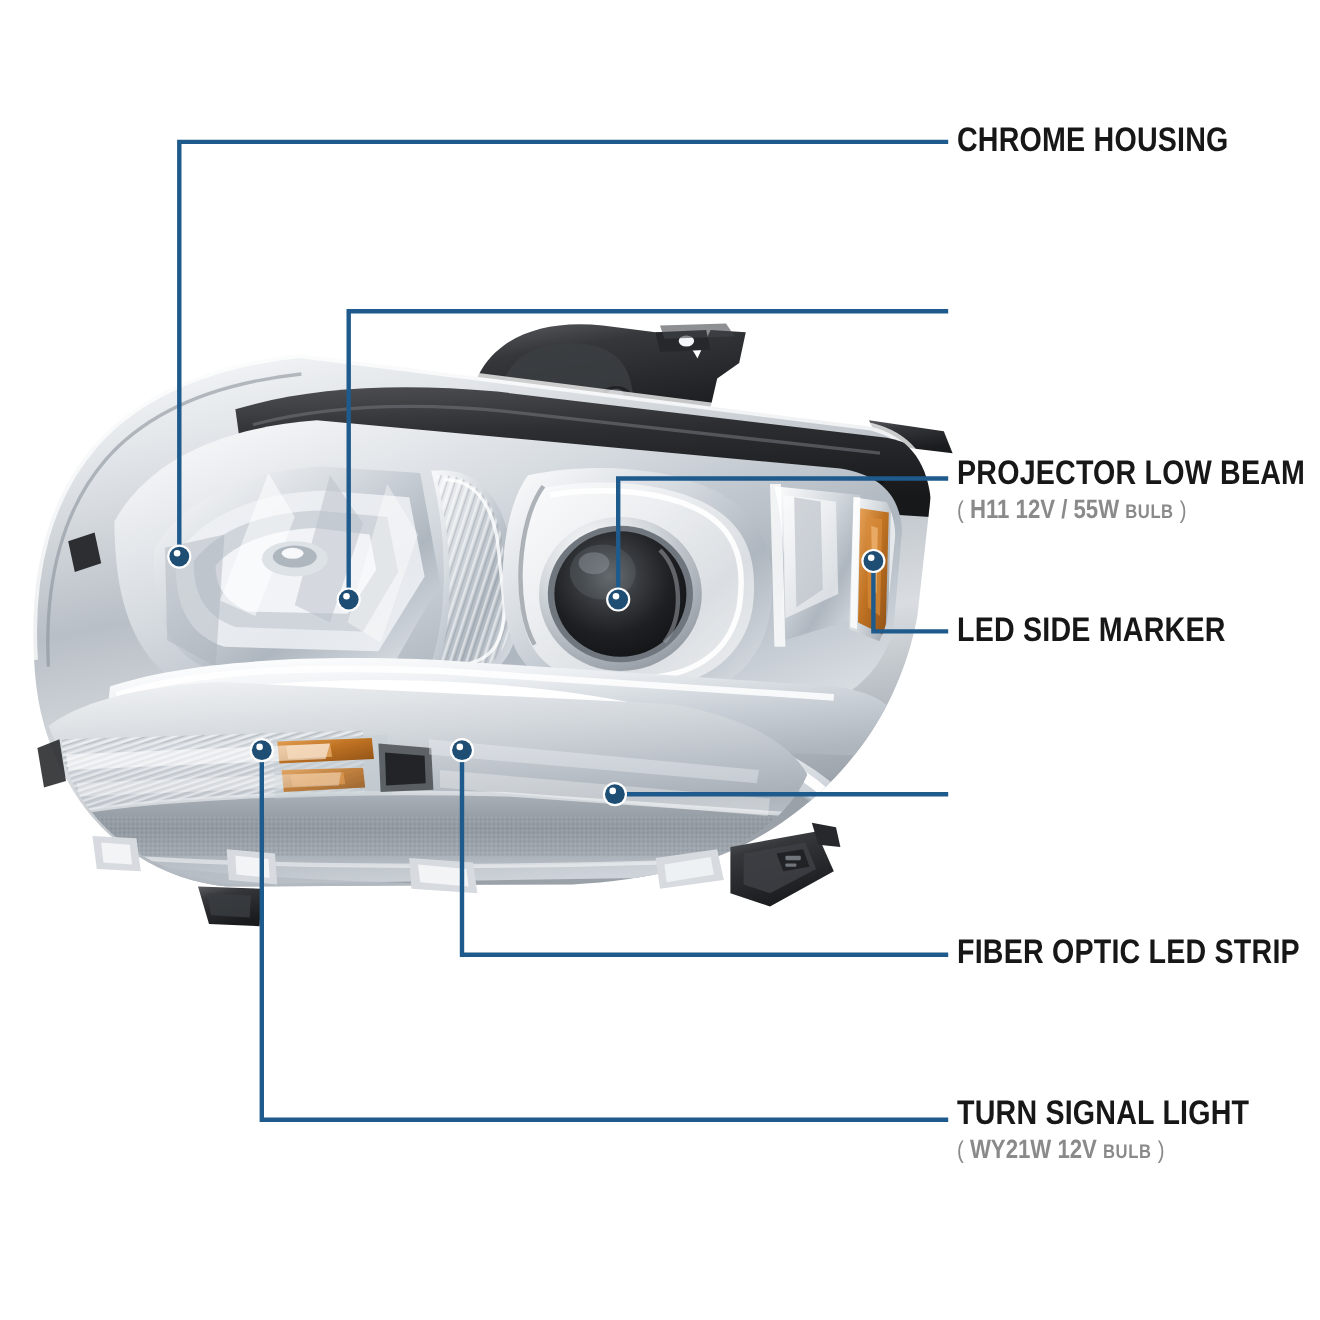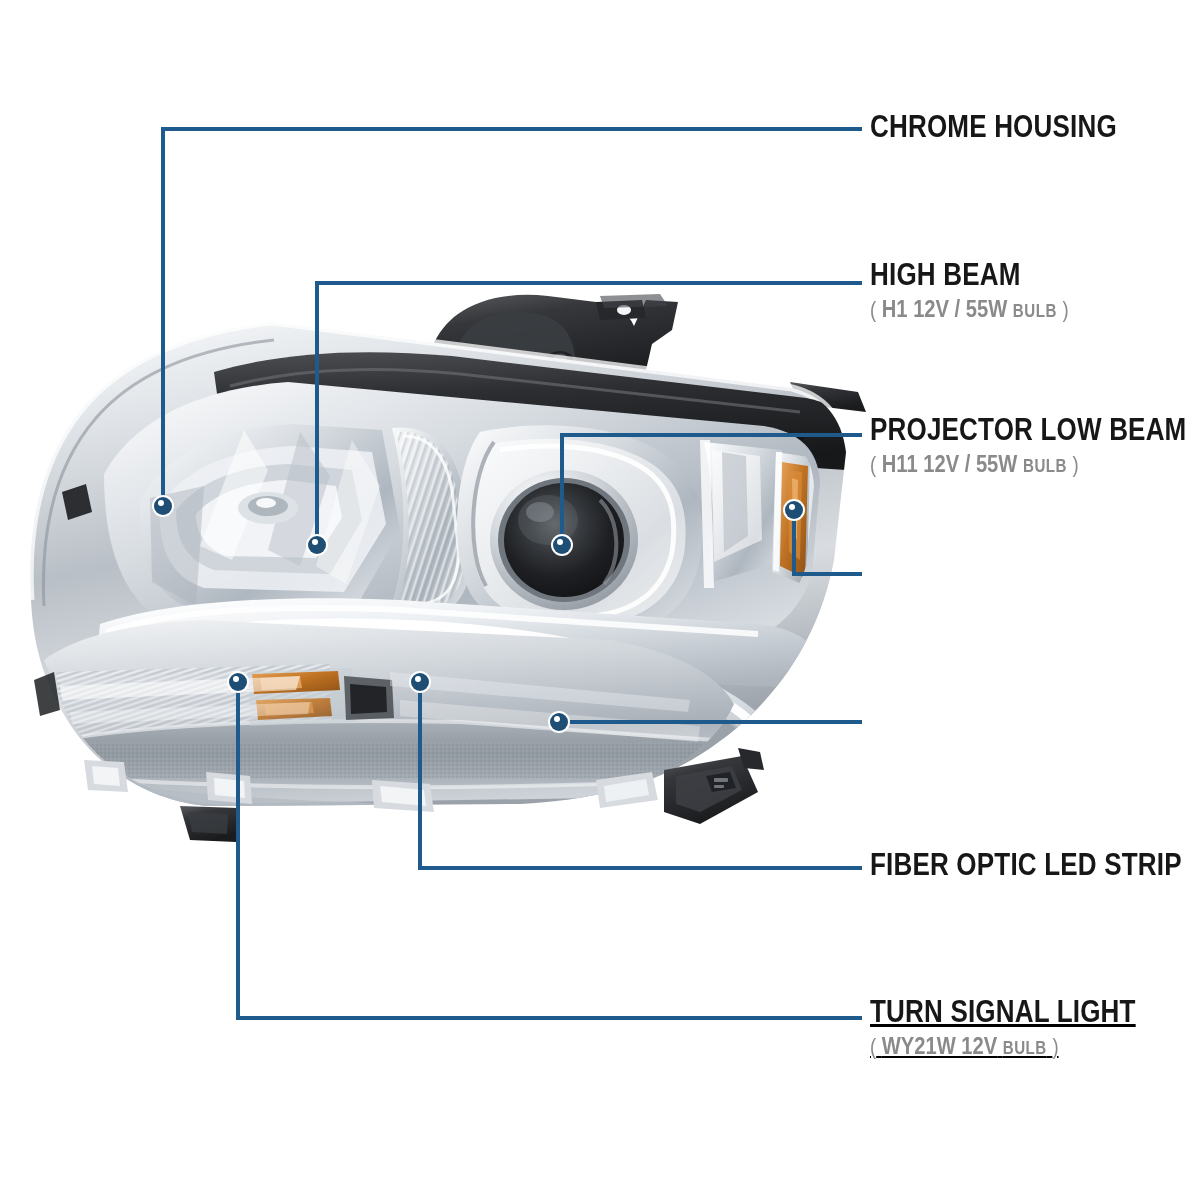--- a/index.html
+++ b/index.html
@@ -491,47 +491,41 @@
   </div>
   <div class="marker" style="left:238px; top:682px;">
     <div class="core"></div>
     <div class="hi"></div>
   </div>
 
   <div class="callout-label" style="left:870px; top:110px;">
     <span class="label-title">CHROME HOUSING</span>
   </div>
 
-  <div class="callout-label" style="left:870px; top:258px;">
-    <span class="label-title">HIGH BEAM</span>
-    <span class="label-sub">
-      <span class="paren">(</span>
-      <span>H1  12V / 55W</span>
-      <span class="bulb">BULB</span>
-      <span class="paren">)</span>
-    </span>
-  </div>
 
   <div class="callout-label" style="left:870px; top:413px;">
     <span class="label-title">PROJECTOR LOW BEAM</span>
     <span class="label-sub">
       <span class="paren">(</span>
       <span>H11  12V / 55W</span>
       <span class="bulb">BULB</span>
       <span class="paren">)</span>
     </span>
   </div>
 
+  <div class="callout-label" style="left:870px; top:556px;">
+    <span class="label-title">LED SIDE MARKER</span>
+  </div>
 
 
   <div class="callout-label" style="left:870px; top:848px;">
     <span class="label-title">FIBER OPTIC LED STRIP</span>
   </div>
 
-  <div class="callout-label" style="left:870px; top:995px;text-decoration:underline;">
+  <div class="callout-label" style="left:870px; top:995px;">
     <span class="label-title">TURN SIGNAL LIGHT</span>
     <span class="label-sub">
       <span class="paren">(</span>
       <span>WY21W 12V</span>
       <span class="bulb">BULB</span>
       <span class="paren">)</span>
     </span>
   </div>
 
 </div>

